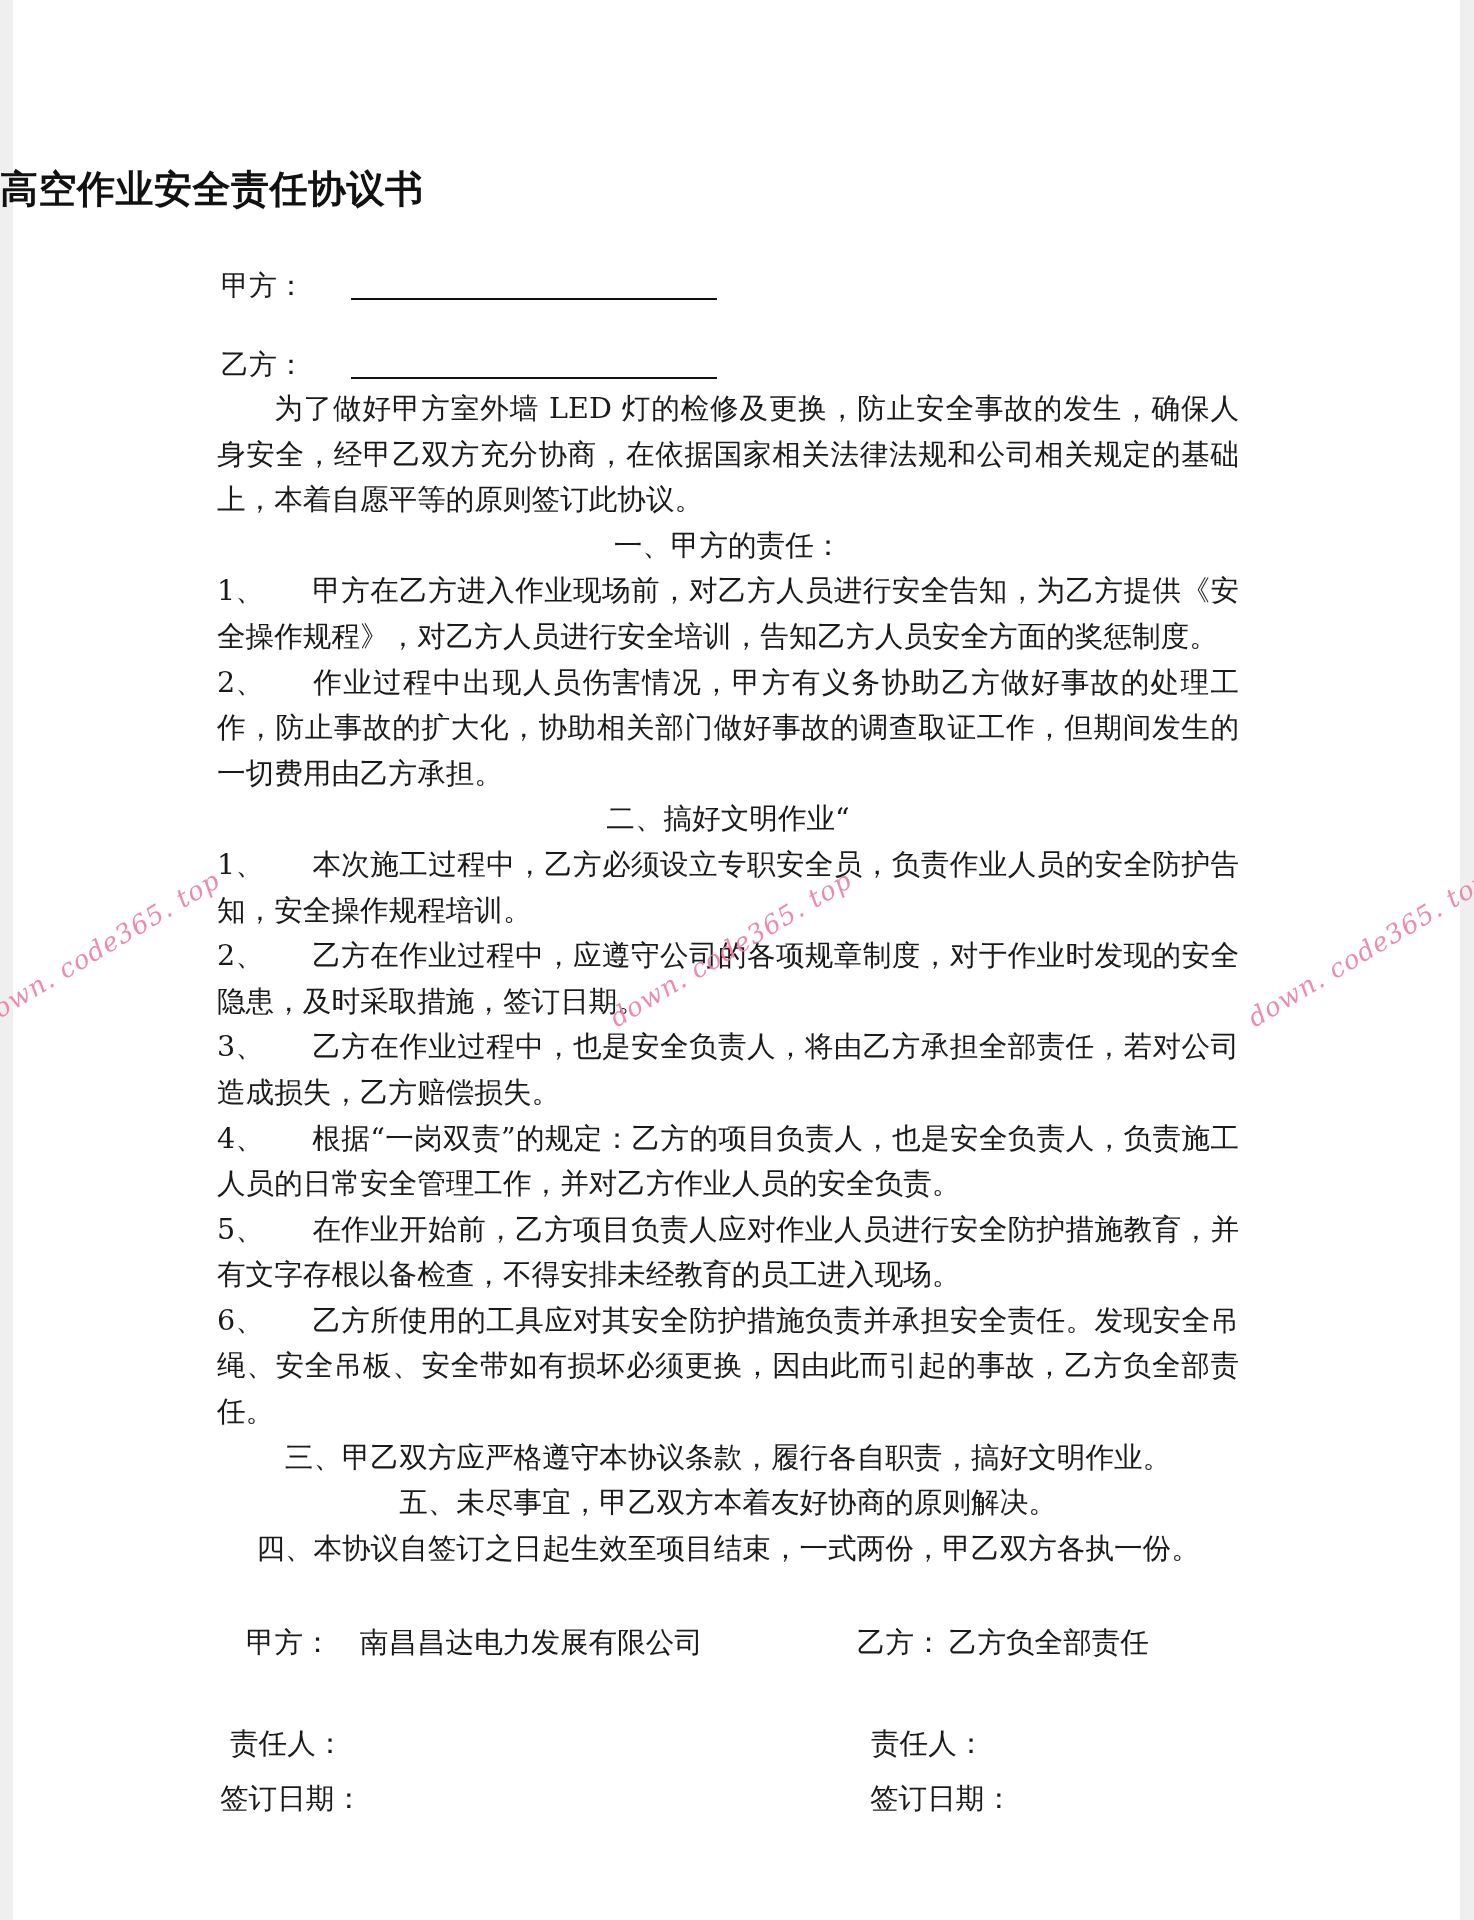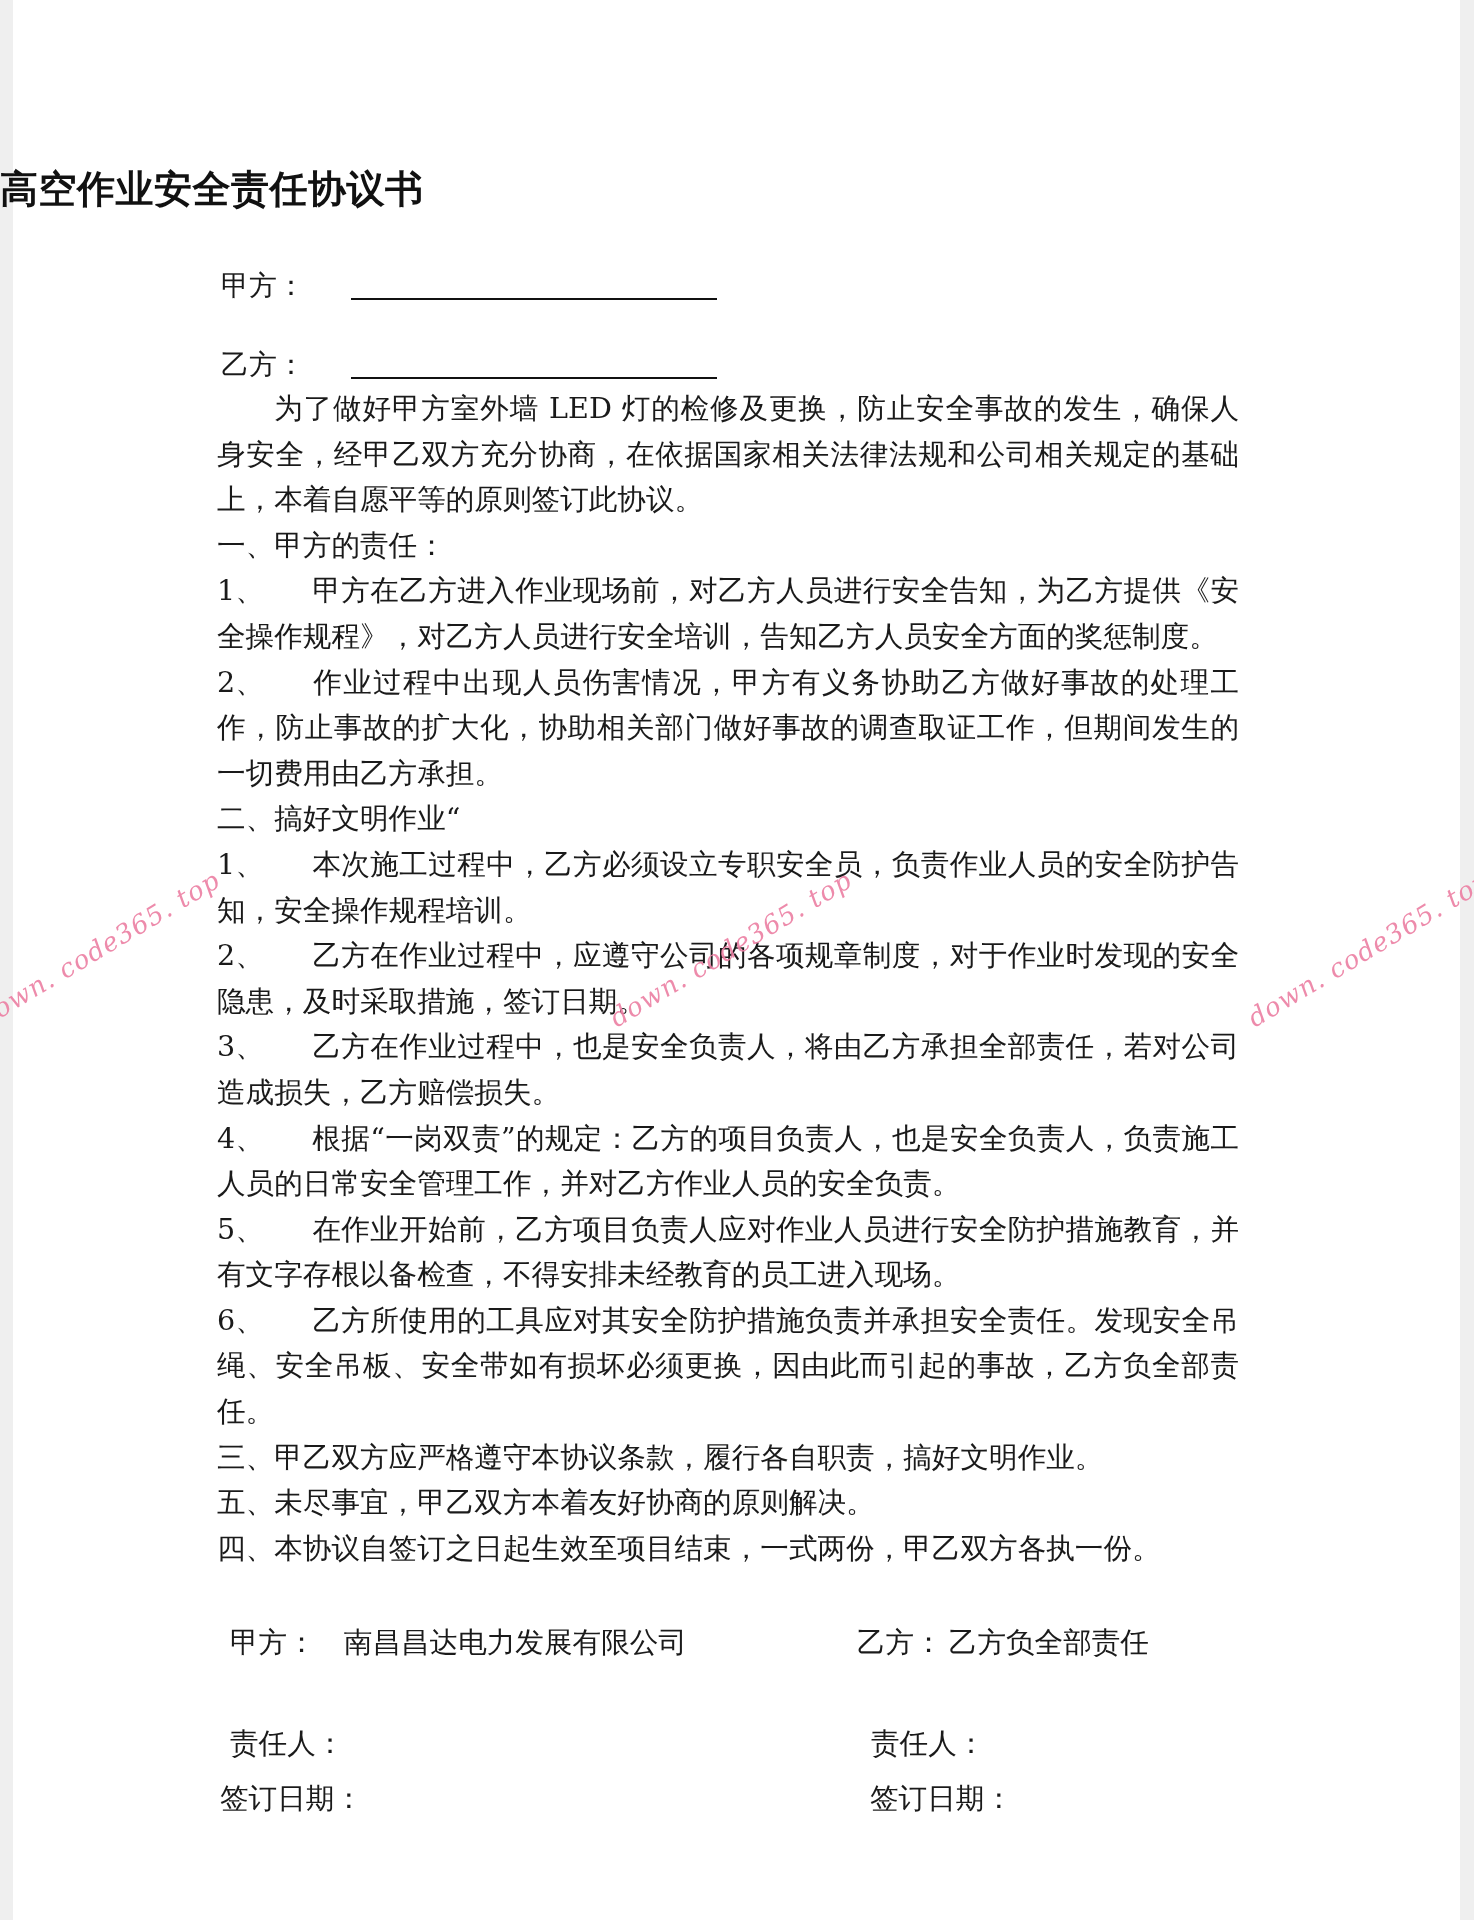--- a/index.html
+++ b/index.html
@@ -20,21 +20,21 @@
   }
 
   .party-line { position: absolute; left: 221px; height: 36px; font-size: 28px; line-height: 36px; }
   .party-label { position: absolute; left: 0; top: 0; white-space: nowrap; }
   .blank-line { position: absolute; left: 130px; width: 366px; height: 0; border-bottom: 2px solid #111; top: 30px; }
 
   .body-text {
     position: absolute; left: 217px; top: 386px; width: 1022px;
     font-size: 28.6px; line-height: 45.6px;
   }
-  .para { margin: 0; padding: 0; }
+  .para { margin: 0; padding: 0; text-align: center; }
   .indent { text-indent: 2em; }
   .item { position: relative; }
   .item .num { display: inline-block; width: 95px; }
   .justify { text-align: justify; text-align-last: left; }
 
   .sig { position: absolute; font-size: 28.6px; line-height: 36px; white-space: nowrap; }
   .sig .gap { display: inline-block; width: 28px; }
 
   .wm {
     position: absolute; color: #ec7fa3; font-size: 26px; letter-spacing: 1px;
@@ -73,21 +73,21 @@
   <p class="para item justify"><span class="num">3、</span><span>乙方在作业过程中，也是安全负责人，将由乙方承担全部责任，若对公司造成损失，乙方赔偿损失。</span></p>
   <p class="para item justify"><span class="num">4、</span><span>根据“一岗双责”的规定：乙方的项目负责人，也是安全负责人，负责施工人员的日常安全管理工作，并对乙方作业人员的安全负责。</span></p>
   <p class="para item justify"><span class="num">5、</span><span>在作业开始前，乙方项目负责人应对作业人员进行安全防护措施教育，并有文字存根以备检查，不得安排未经教育的员工进入现场。</span></p>
   <p class="para item justify"><span class="num">6、</span><span>乙方所使用的工具应对其安全防护措施负责并承担安全责任。发现安全吊绳、安全吊板、安全带如有损坏必须更换，因由此而引起的事故，乙方负全部责任。</span></p>
 
   <p class="para">三、甲乙双方应严格遵守本协议条款，履行各自职责，搞好文明作业。</p>
   <p class="para">五、未尽事宜，甲乙双方本着友好协商的原则解决。</p>
   <p class="para">四、本协议自签订之日起生效至项目结束，一式两份，甲乙双方各执一份。</p>
 </div>
 
-<div class="sig" style="left:230px; top:1624px;">
+<div class="sig" style="left:246px; top:1624px;">
   <span>甲方：</span><span class="gap"></span><span>南昌昌达电力发展有限公司</span>
 </div>
 <div class="sig" style="left:857px; top:1624px;">
   <span>乙方：</span><span style="display:inline-block;width:6px;"></span><span>乙方负全部责任</span>
 </div>
 <div class="sig" style="left:230px; top:1725px;">责任人：</div>
 <div class="sig" style="left:871px; top:1725px;">责任人：</div>
 <div class="sig" style="left:220px; top:1780px;">签订日期：</div>
 <div class="sig" style="left:870px; top:1780px;">签订日期：</div>
 

